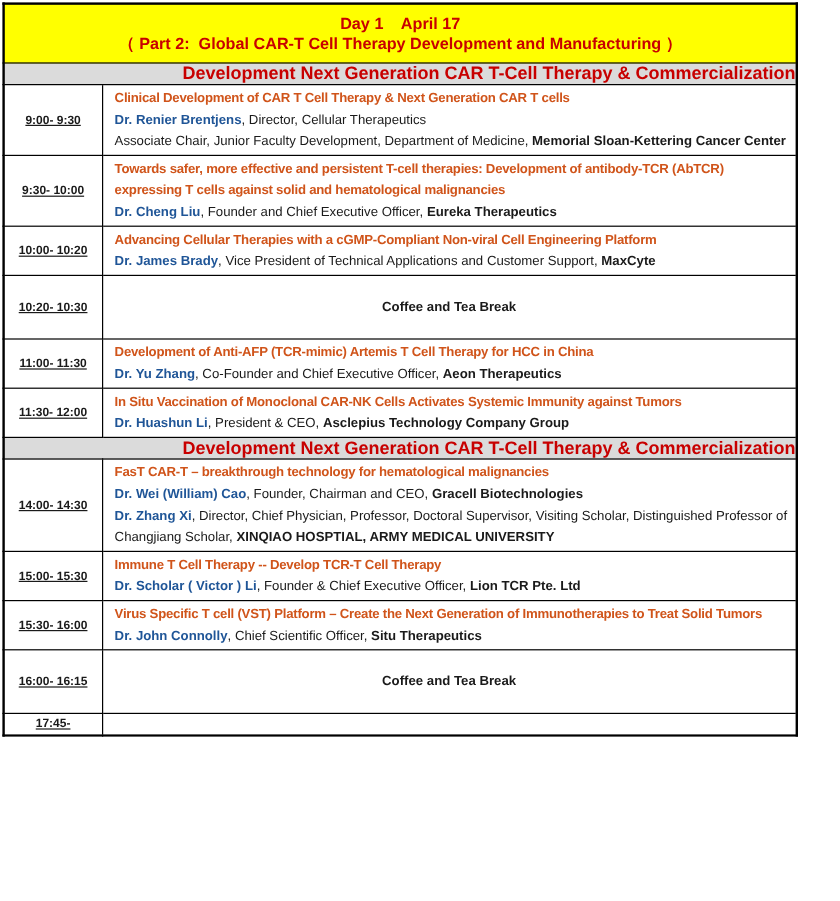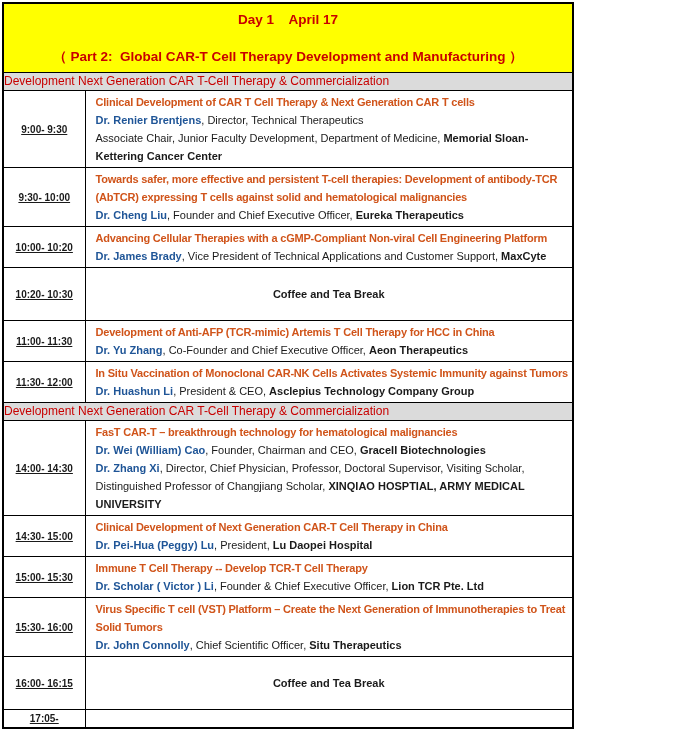--- a/index.html
+++ b/index.html
@@ -2,27 +2,27 @@
 <html style="--banner-bg: #FFFF00; --heading-red: #C80000; --section-bg: #DBDBDB; --section-red: #C80000; --title-orange: #D0541A; --name-blue: #1F5597; --text-black: #1A1A1A; --border-color: #000000;"><head>
 <meta charset="utf-8">
 <style>
   :root{
     --banner-bg:#FFFF00; --heading-red:#C80000; --section-bg:#DBDBDB;
     --section-red:#C80000; --title-orange:#D0541A; --name-blue:#1F5597;
     --text-black:#1A1A1A; --border-color:#000000;
   }
   *{box-sizing:border-box;}
   body{margin:0;background:#FFFFFF;font-family:"Liberation Sans",sans-serif;}
-  .schedule{width:572px;margin:2px 0 0 2px;border:2px solid var(--border-color);border-collapse:collapse;table-layout:fixed;}
+  .schedule{width:663px;margin:2px 0 0 2px;border:2px solid var(--border-color);border-collapse:collapse;table-layout:fixed;}
   .schedule td{border:1px solid var(--border-color);vertical-align:middle;}
   col.time-col{width:82px;}
   .banner-cell{background:var(--banner-bg);text-align:center;padding:7px 0 7px;}
   .banner-line{color:var(--heading-red);font-weight:bold;font-size:13.5px;line-height:17px;white-space:pre-wrap;}
-  .banner-line + .banner-line{margin-top:20px;}
-  .section-cell{background:var(--section-bg);color:var(--section-red);font-weight:normal;font-size:12px;text-align:left;padding:2px 0;line-height:13px;}
+  .banner-line + .banner-line{margin-top:0;}
+  .section-cell{background:var(--section-bg);color:var(--section-red);font-weight:bold;font-size:15px;text-align:right;padding:2px 0;line-height:13px;}
   .time-cell{font-weight:bold;font-size:10px;color:var(--text-black);text-align:center;white-space:pre;padding:2px 0;text-decoration:underline;}
   .session-cell{padding:2px 4px 2px 10px;font-size:11px;color:var(--text-black);}
   .session-cell .line{line-height:18px;}
   .seg-title{color:var(--title-orange);font-weight:bold;letter-spacing:-0.2px;}
   .seg-name{color:var(--name-blue);font-weight:bold;}
   .seg-plain{color:var(--text-black);}
   .seg-org{color:var(--text-black);font-weight:bold;}
   .break-cell{text-align:center;font-weight:bold;font-size:11px;color:var(--text-black);padding:18px 0;line-height:16px;}
   .empty-cell{height:18px;}
 </style>
@@ -41,21 +41,21 @@
         <div class="banner-line">（ Part 2:  Global CAR-T Cell Therapy Development and Manufacturing ）</div>
       </td>
     </tr>
   <tr>
         <td colspan="2" class="section-cell">Development Next Generation CAR T-Cell Therapy &amp; Commercialization</td>
       </tr>
       <tr>
         <td class="time-cell">9:00- 9:30</td>
         <td class="session-cell">
           <div class="line"><span class="seg-title">Clinical Development of CAR T Cell Therapy &amp; Next Generation CAR T cells</span></div>
-          <div class="line"><span class="seg-name">Dr. Renier Brentjens</span><span class="seg-plain">, Director, Technical Therapeutics</span></div>
+          <div class="line"><span class="seg-name">Dr. Renier Brentjens</span><span class="seg-plain">, Director, Cellular Therapeutics</span></div>
           <div class="line"><span class="seg-plain">Associate Chair, Junior Faculty Development, Department of Medicine, </span><span class="seg-org">Memorial Sloan-Kettering Cancer Center</span></div>
         </td>
       </tr>
       <tr>
         <td class="time-cell">9:30- 10:00</td>
         <td class="session-cell">
           <div class="line"><span class="seg-title">Towards safer, more effective and persistent T-cell therapies: Development of antibody-TCR (AbTCR) expressing T cells against solid and hematological malignancies</span></div>
           <div class="line"><span class="seg-name">Dr. Cheng Liu</span><span class="seg-plain">, Founder and Chief Executive Officer, </span><span class="seg-org">Eureka Therapeutics</span></div>
         </td>
       </tr>
@@ -89,42 +89,35 @@
       </tr>
       <tr>
         <td class="time-cell">14:00- 14:30</td>
         <td class="session-cell">
           <div class="line"><span class="seg-title">FasT CAR-T – breakthrough technology for hematological malignancies</span></div>
           <div class="line"><span class="seg-name">Dr. Wei (William) Cao</span><span class="seg-plain">, Founder, Chairman and CEO, </span><span class="seg-org">Gracell Biotechnologies</span></div>
           <div class="line"><span class="seg-name">Dr. Zhang Xi</span><span class="seg-plain">, Director, Chief Physician, Professor, Doctoral Supervisor, Visiting Scholar, Distinguished Professor of Changjiang Scholar, </span><span class="seg-org">XINQIAO HOSPTIAL, ARMY MEDICAL UNIVERSITY</span></div>
         </td>
       </tr>
       <tr>
-        <td class="time-cell">14:30- 15:00</td>
-        <td class="session-cell">
-          <div class="line"><span class="seg-title">Clinical Development of Next Generation CAR-T Cell Therapy in China</span></div>
-          <div class="line"><span class="seg-name">Dr. Pei-Hua (Peggy) Lu</span><span class="seg-plain">, President, </span><span class="seg-org">Lu Daopei Hospital</span></div>
-        </td>
-      </tr>
-      <tr>
         <td class="time-cell">15:00- 15:30</td>
         <td class="session-cell">
           <div class="line"><span class="seg-title">Immune T Cell Therapy -- Develop TCR-T Cell Therapy</span></div>
           <div class="line"><span class="seg-name">Dr. Scholar ( Victor ) Li</span><span class="seg-plain">, Founder &amp; Chief Executive Officer, </span><span class="seg-org">Lion TCR Pte. Ltd</span></div>
         </td>
       </tr>
       <tr>
         <td class="time-cell">15:30- 16:00</td>
         <td class="session-cell">
           <div class="line"><span class="seg-title">Virus Specific T cell (VST) Platform – Create the Next Generation of Immunotherapies to Treat Solid Tumors</span></div>
           <div class="line"><span class="seg-name">Dr. John Connolly</span><span class="seg-plain">, Chief Scientific Officer, </span><span class="seg-org">Situ Therapeutics</span></div>
         </td>
       </tr>
       <tr>
         <td class="time-cell">16:00- 16:15</td>
         <td class="break-cell">Coffee and Tea Break</td>
       </tr>
       <tr>
-        <td class="time-cell">17:05-</td>
+        <td class="time-cell">17:45-</td>
         <td class="session-cell empty-cell">&nbsp;</td>
       </tr>
     </tbody>
 </table>
 
 </body></html>

